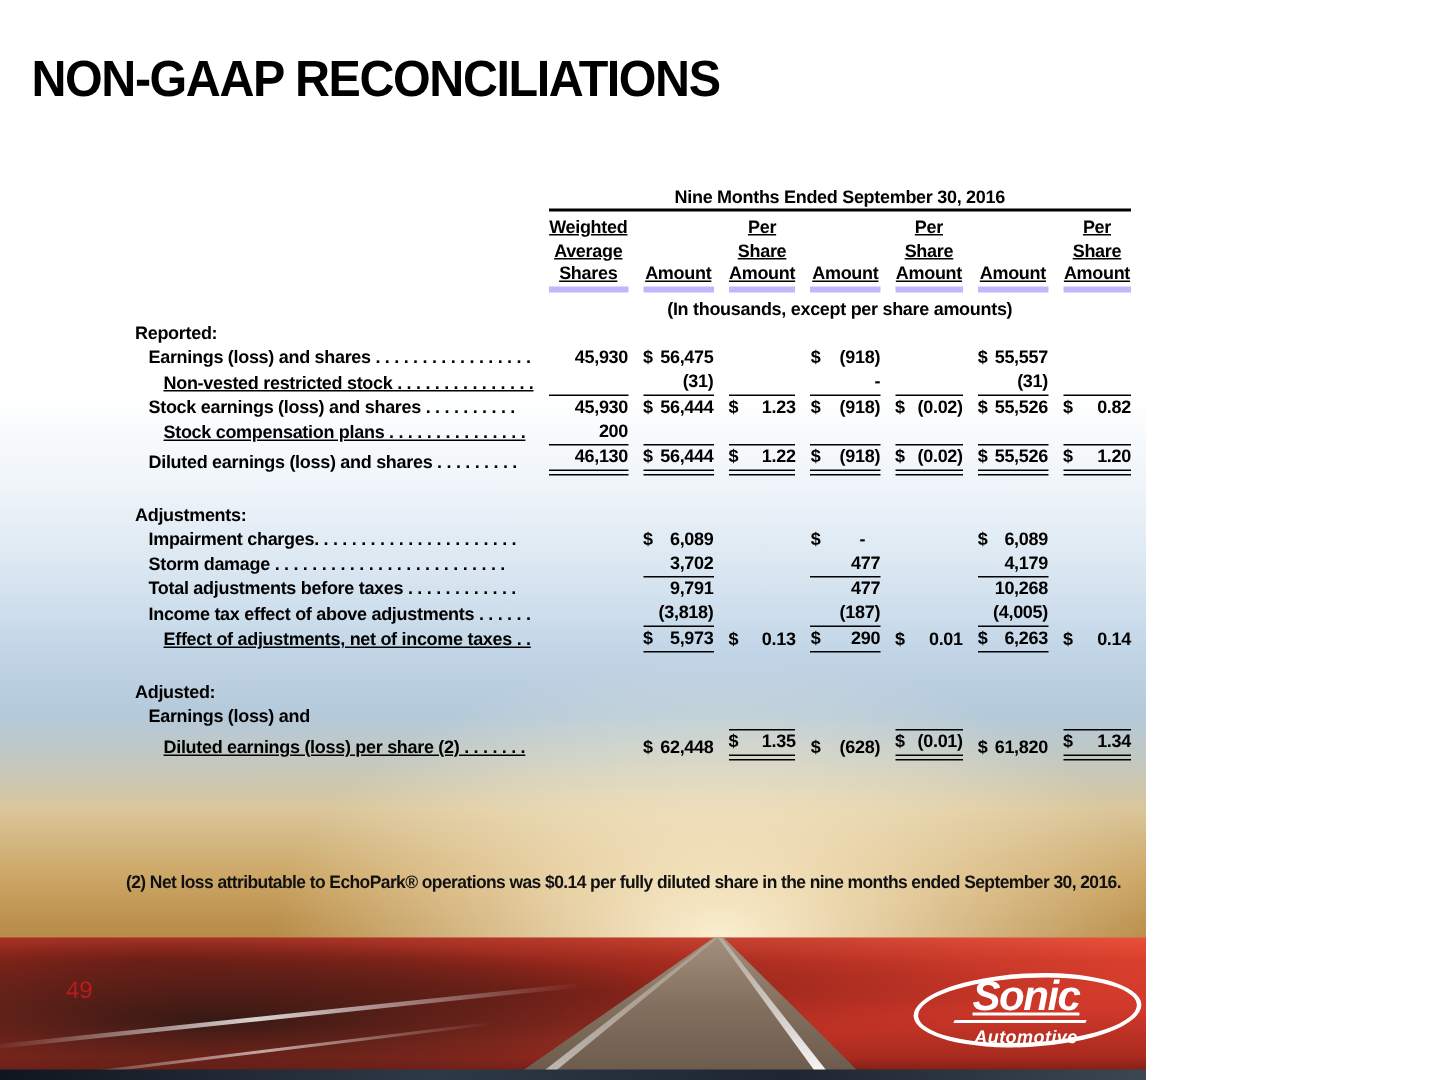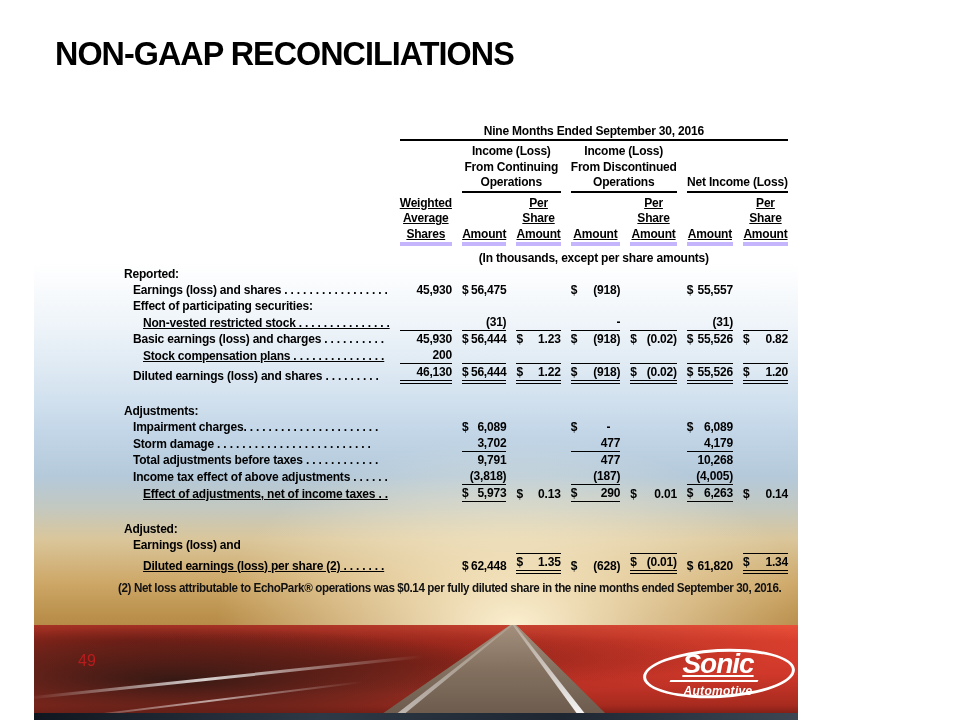--- a/index.html
+++ b/index.html
@@ -1,18 +1,18 @@
 <!DOCTYPE html>
 <html><head>
 <meta charset="utf-8">
 <style>
   html,body{margin:0;padding:0;}
   body{width:960px;height:720px;overflow:hidden;background:#fff;
        font-family:"Liberation Sans",sans-serif;position:relative;}
-  .slide{position:absolute;left:0;top:0;width:764px;height:720px;overflow:hidden;margin-left:34px;}
+  .slide{position:absolute;left:0;top:0;width:764px;height:720px;overflow:hidden;}
 
   
   .bg-sky{position:absolute;left:0;top:0;width:960px;height:627px;
     background:linear-gradient(180deg,#ffffff 0%,#ffffff 42%,#eef4f9 52%,
       #d6e4f0 62%,#c0d4e6 70%,#b4c9da 76%,#c3c8c0 81%,#dac69b 86%,
       #cda767 93%,#bb914d 98%,#b78a47 100%);}
   .sun-glow{position:absolute;left:170px;top:430px;width:620px;height:197px;
     background:radial-gradient(ellipse at 50% 100%,rgba(255,245,216,.95) 0%,
       rgba(255,245,216,0) 68%);}
   .land{position:absolute;left:0;top:625px;width:960px;height:89px;
@@ -122,27 +122,20 @@
         <col class="col-namt">
         <col class="col-nps">
       </colgroup>
       <thead>
         <tr>
           <td></td>
           <td colspan="7" class="period">Nine Months Ended September 30, 2016</td>
         </tr>
         <tr>
           <td></td>
-          <td></td>
-          <td colspan="2" class="gh">Income (Loss)<br>From Continuing<br>Operations</td>
-          <td colspan="2" class="gh">Income (Loss)<br>From Discontinued<br>Operations</td>
-          <td colspan="2" class="gh">Net Income (Loss)</td>
-        </tr>
-        <tr>
-          <td></td>
           <td class="ch">Weighted<br>Average<br>Shares</td>
           <td class="ch">Amount</td>
           <td class="ch">Per<br>Share<br>Amount</td>
           <td class="ch">Amount</td>
           <td class="ch">Per<br>Share<br>Amount</td>
           <td class="ch">Amount</td>
           <td class="ch">Per<br>Share<br>Amount</td>
         </tr>
         <tr>
           <td></td>
@@ -179,41 +172,31 @@
           <td class="vc"></td>
           <td class="vc">
             <span class="cw">
               <span class="d">$</span>
               <span class="v">55,557</span>
             </span>
           </td>
           <td class="vc"></td>
         </tr>
         <tr>
-          <td class="lblcell ind1">Effect of participating securities:</td>
-          <td class="vc"></td>
-          <td class="vc"></td>
-          <td class="vc"></td>
-          <td class="vc"></td>
-          <td class="vc"></td>
-          <td class="vc"></td>
-          <td class="vc"></td>
-        </tr>
-        <tr>
           <td class="lblcell ind2">Non-vested restricted stock . . . . . . . . . . . . . . .</td>
           <td class="vc ub"></td>
           <td class="vc ub">(31)</td>
           <td class="vc ub"></td>
           <td class="vc dash ub">-</td>
           <td class="vc ub"></td>
           <td class="vc ub">(31)</td>
           <td class="vc ub"></td>
         </tr>
         <tr>
-          <td class="lblcell ind1">Basic earnings (loss) and charges . . . . . . . . . .</td>
+          <td class="lblcell ind1">Stock earnings (loss) and shares . . . . . . . . . .</td>
           <td class="vc">45,930</td>
           <td class="vc">
             <span class="cw">
               <span class="d">$</span>
               <span class="v">56,444</span>
             </span>
           </td>
           <td class="vc">
             <span class="cw">
               <span class="d">$</span>

